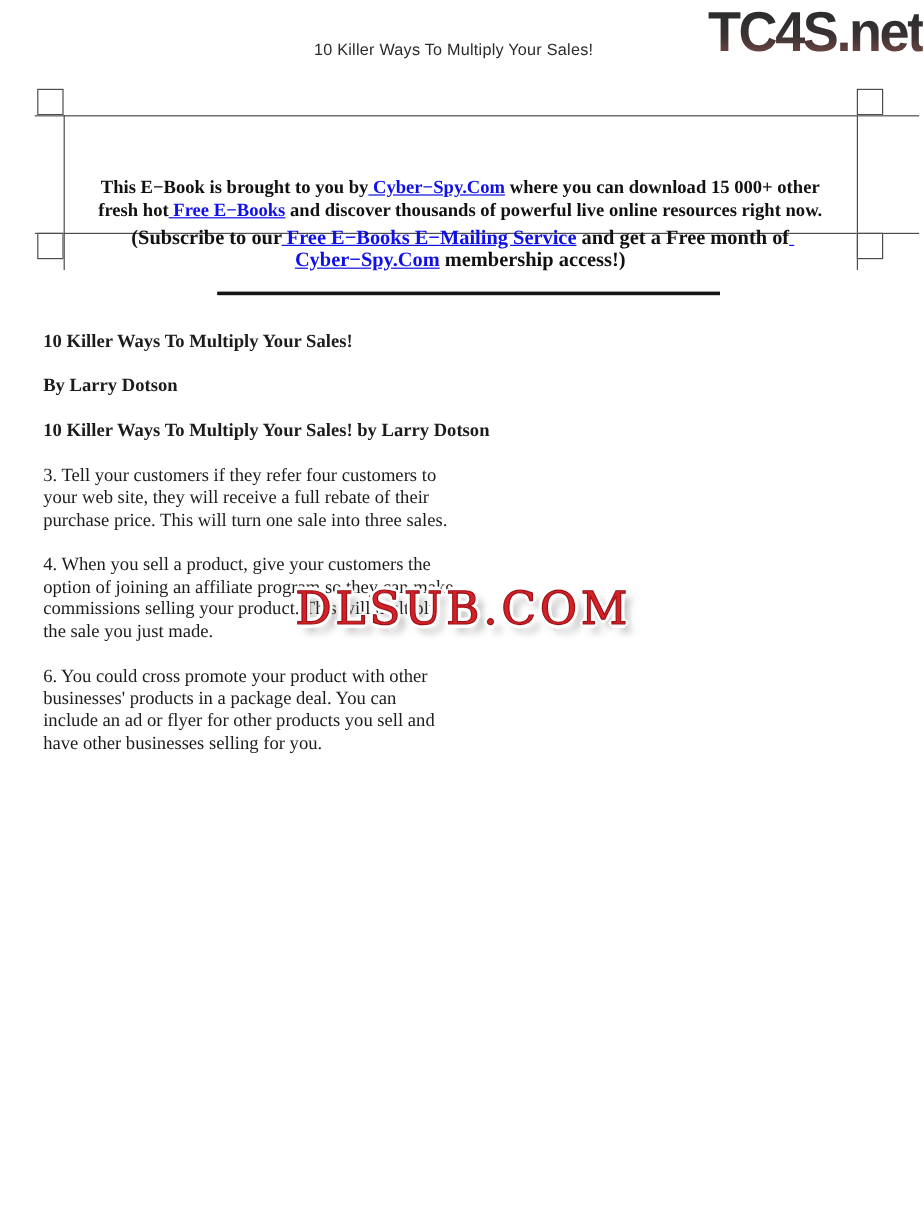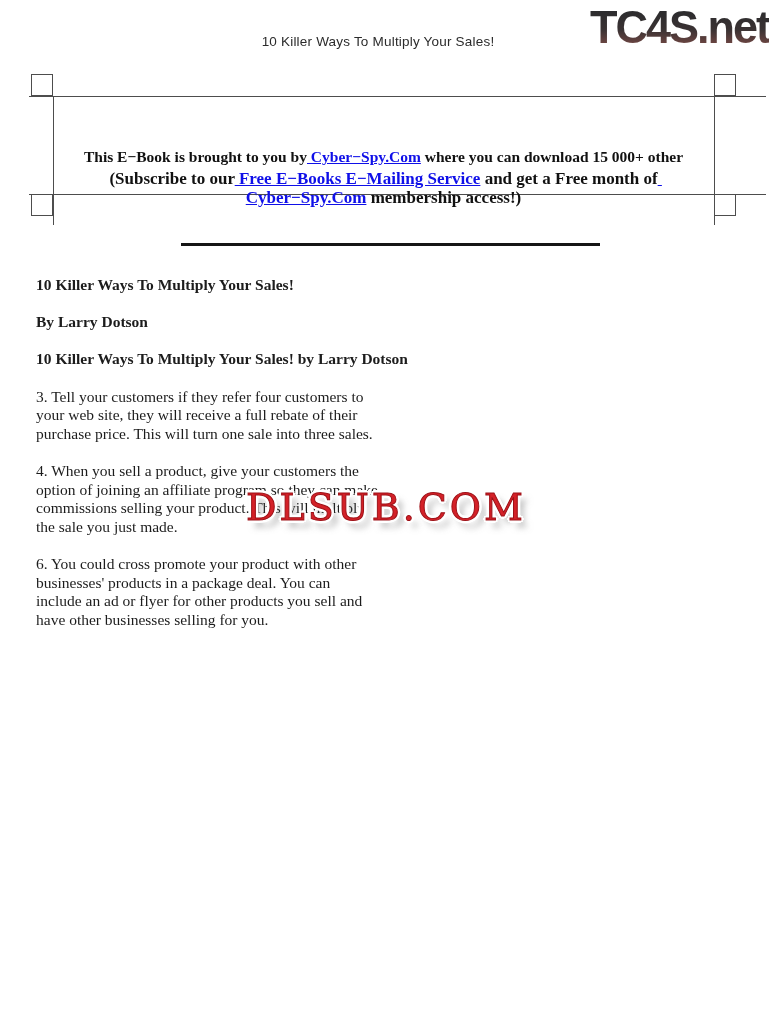--- a/index.html
+++ b/index.html
@@ -101,20 +101,21 @@
   <div class="h-line bottom"></div>
   <div class="v-line left"></div>
   <div class="v-line right"></div>
   <div class="corner-sq sq-tl"></div>
   <div class="corner-sq sq-tr"></div>
   <div class="corner-sq sq-bl"></div>
   <div class="corner-sq sq-br"></div>
 
   <div class="promo">
     <div class="big"><span>This E−Book is brought to you by</span><span class="lnk"> Cyber−Spy.Com</span><span> where you can download 15 000+ other</span></div>
+    <div class="big"><span>fresh hot</span><span class="lnk"> Free E−Books</span><span> and discover thousands of powerful live online resources right now.</span></div>
     <div class="small"><span>(Subscribe to our</span><span class="lnk"> Free E−Books E−Mailing Service</span><span> and get a Free month of</span><span class="lnk"> Cyber−Spy.Com</span><span> membership access!)</span></div>
   </div>
 
   <div class="divider"></div>
 
   <div class="article">
     <div class="blk hd">10 Killer Ways To Multiply Your Sales!</div>
     <div class="blk hd">By Larry Dotson</div>
     <div class="blk hd">10 Killer Ways To Multiply Your Sales! by Larry Dotson</div>
     <div class="blk">3. Tell your customers if they refer four customers to

